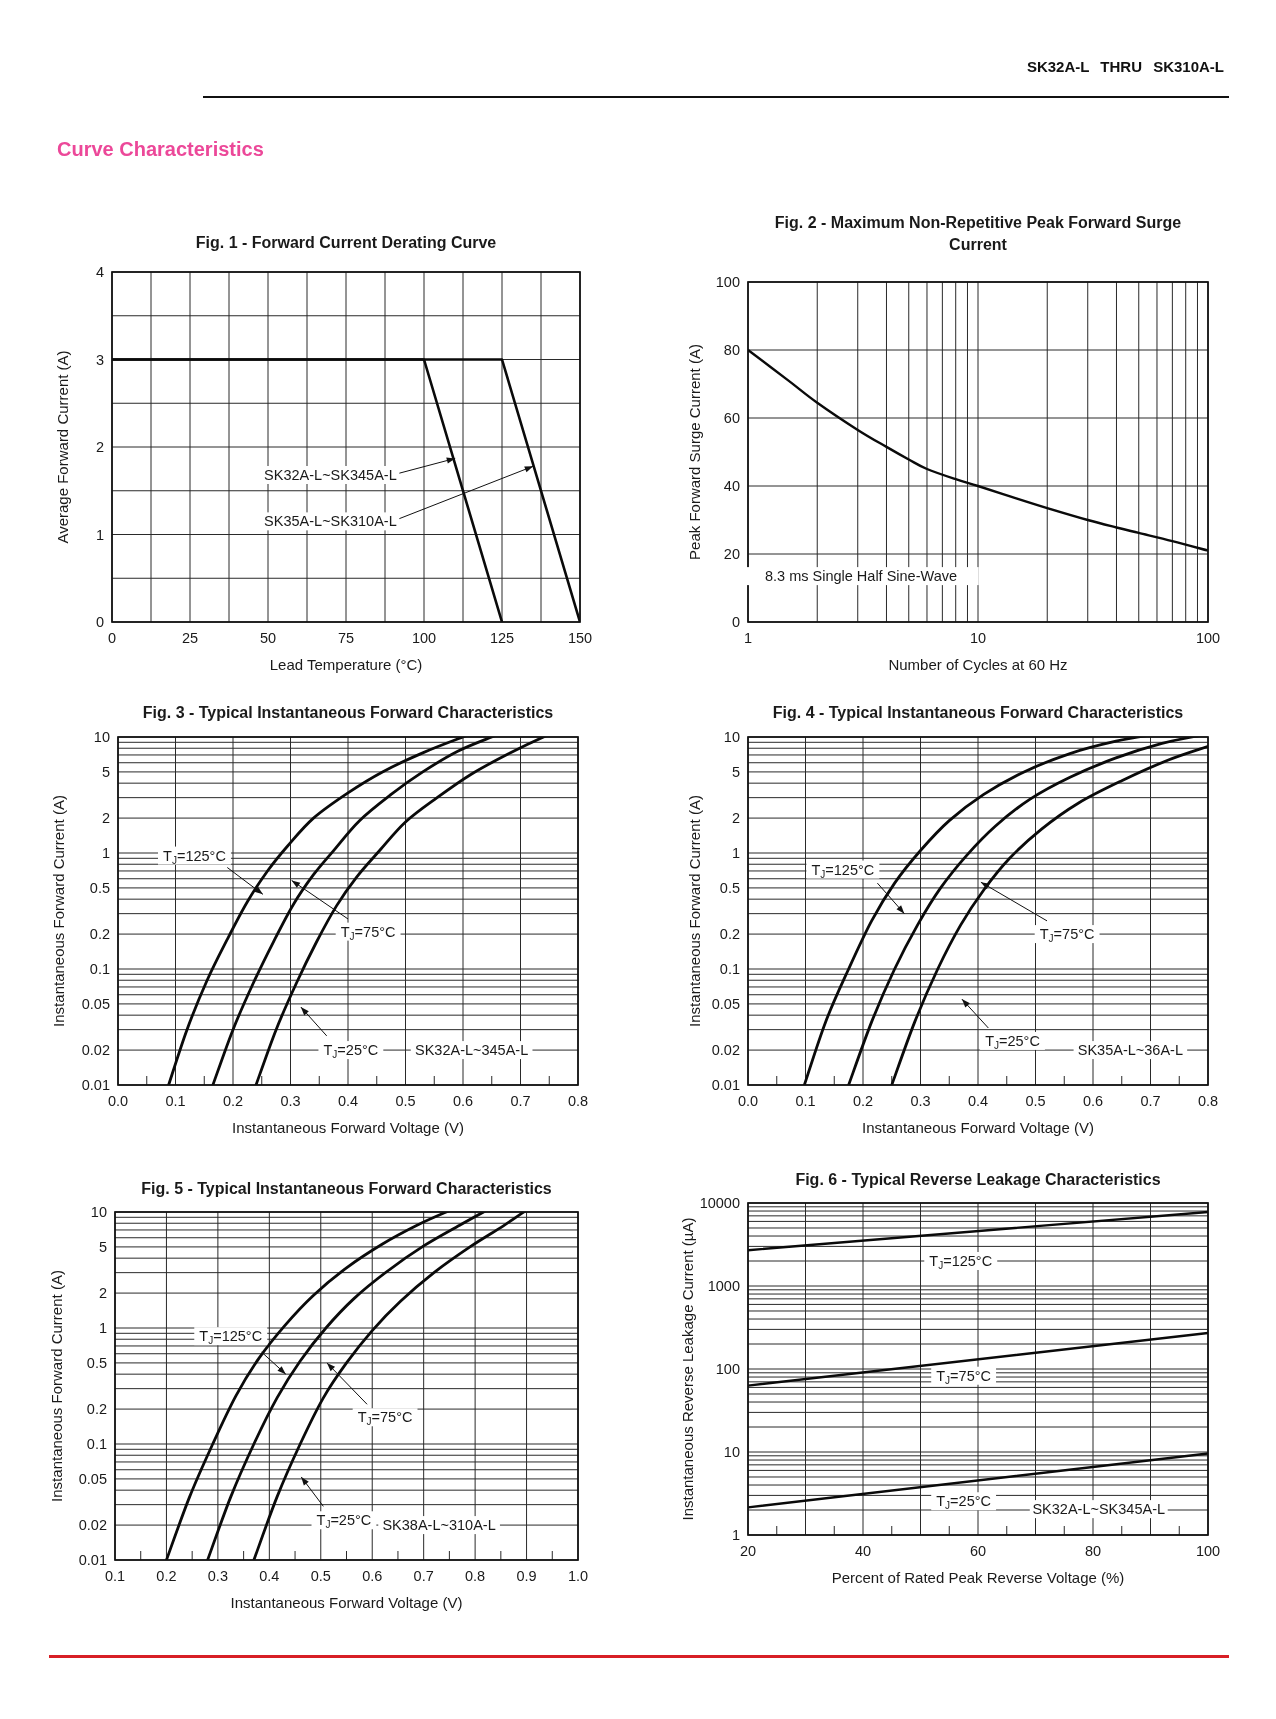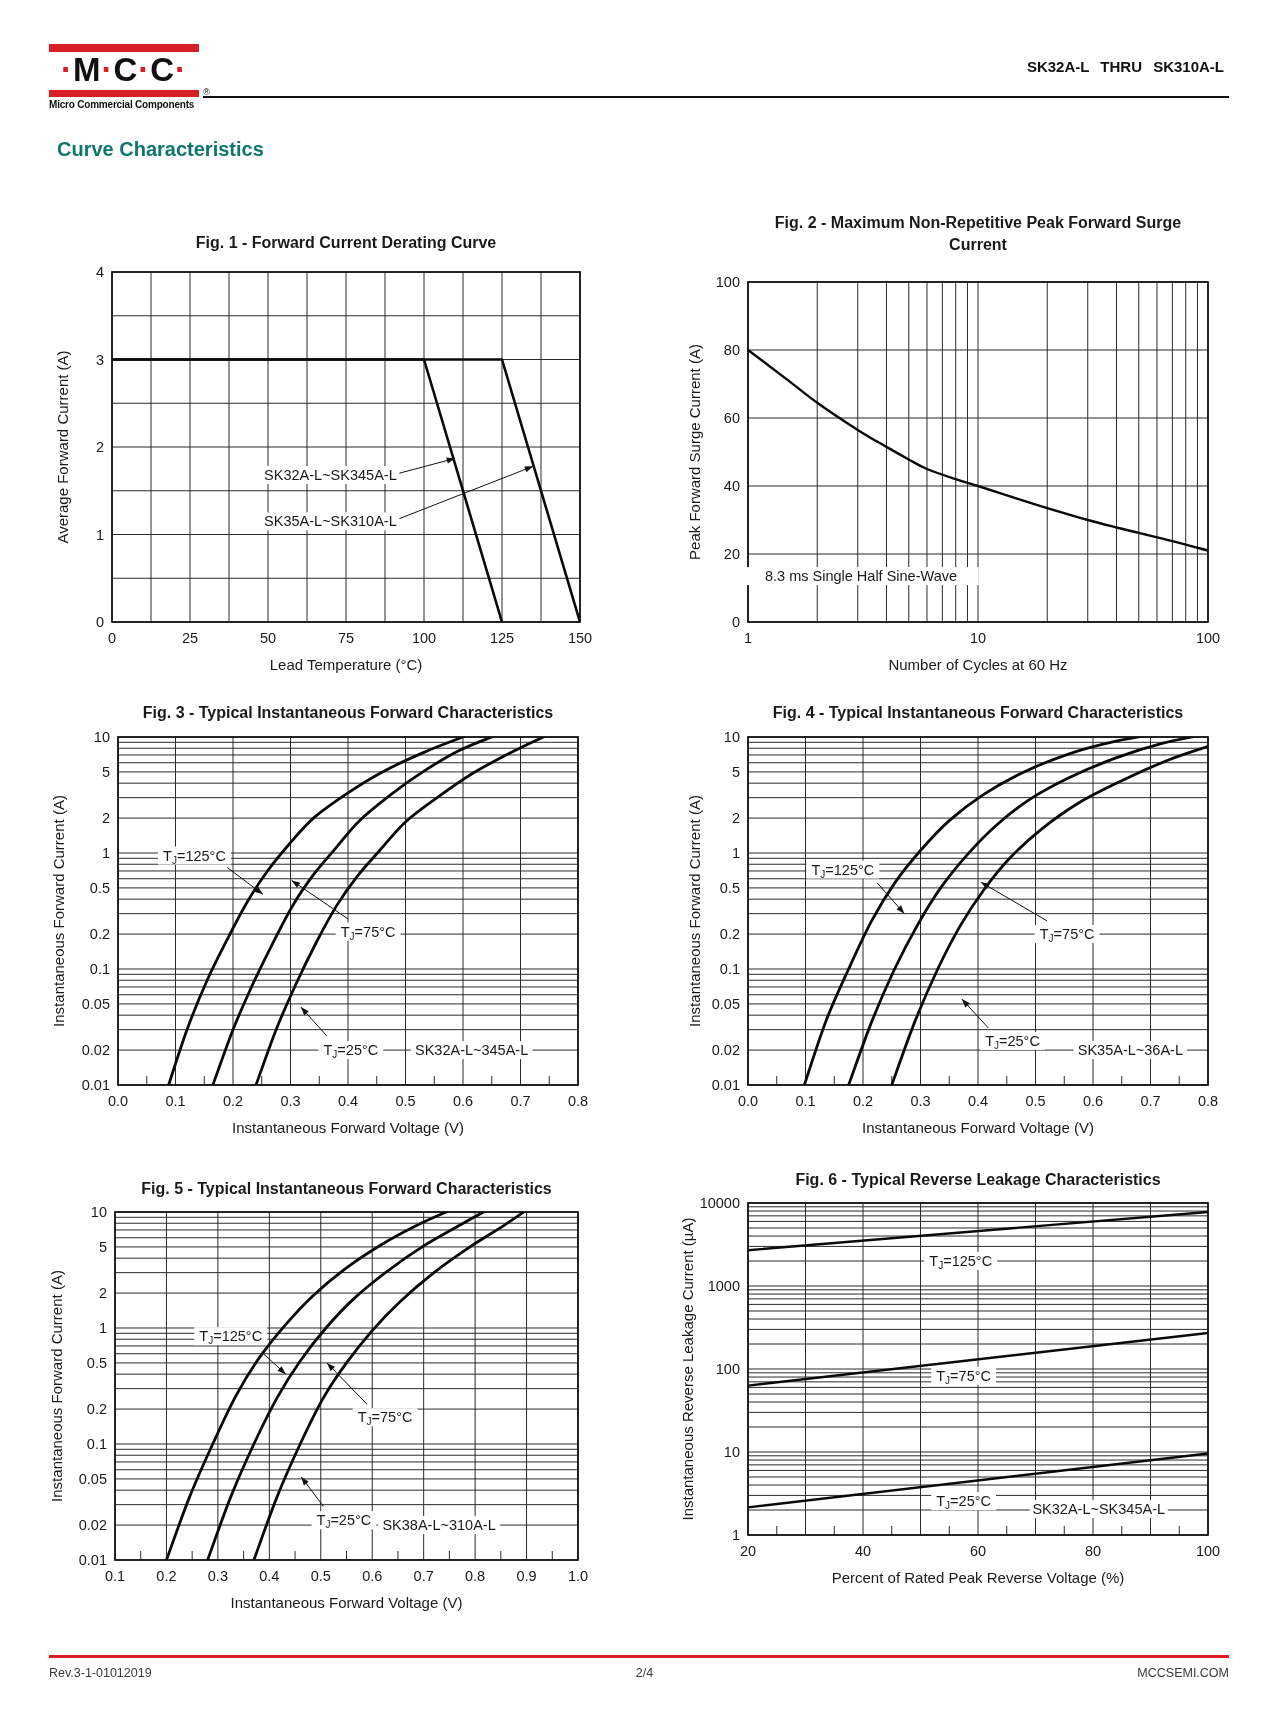--- a/index.html
+++ b/index.html
@@ -8,42 +8,34 @@
   
   .logo{position:absolute;left:49px;top:44px;width:150px;}
   .logo-bar{height:8px;background:#d81f26;}
   .logo-bar.bottom{height:7px;margin-top:2px;position:relative;}
   .logo-brand{font-weight:bold;font-size:33px;line-height:36px;text-align:center;letter-spacing:1px;color:#111;}
   .logo-brand .dot{color:#d81f26;}
   .reg{position:absolute;right:-11px;top:-3px;font-size:9px;color:#111;font-weight:normal;}
   .logo-tagline{margin-top:2px;font-size:10px;font-weight:bold;letter-spacing:-0.2px;white-space:nowrap;color:#111;}
   .part-range{position:absolute;right:52px;top:58px;font-size:15px;font-weight:bold;word-spacing:7px;color:#111;}
   .header-rule{position:absolute;left:203px;top:96px;width:1026px;height:2px;background:#111;}
-  .section-title{position:absolute;left:57px;top:138px;margin:0;font-size:20px;font-weight:bold;color:#0f766e;}
+  .section-title{position:absolute;left:57px;top:138px;margin:0;font-size:20px;font-weight:bold;color:#ec4899;}
   
   #charts{position:absolute;left:0;top:0;}
   #charts text{font-family:"Liberation Sans", sans-serif;fill:#1a1a1a;}
   
   .footer-rule{position:absolute;left:49px;top:1655px;width:1180px;height:3px;background:#d81f26;}
   .footer{position:absolute;left:49px;top:1666px;width:1180px;display:flex;justify-content:space-between;
           font-size:12.5px;color:#3a3a3a;}
 </style>
 </head>
 <body>
 
 <div class="page">
 
-  <div class="logo">
-    <div class="logo-bar top"></div>
-    <div class="logo-brand" id="logo-brand"><span class="dot">·</span><span>M</span><span class="dot">·</span><span>C</span><span class="dot">·</span><span>C</span><span class="dot">·</span></div>
-    <div class="logo-bar bottom">
-      <span class="reg">®</span>
-    </div>
-    <div class="logo-tagline">Micro Commercial Components</div>
-  </div>
 
   <div class="part-range">SK32A-L THRU SK310A-L</div>
   <div class="header-rule"></div>
 
   <h1 class="section-title">Curve Characteristics</h1>
 
   <svg id="charts" width="1276" height="1719" viewBox="0 0 1276 1719">
       <g>
         <text x="346" y="248" font-size="16" font-weight="bold" text-anchor="middle">Fig. 1 - Forward Current Derating Curve</text>
         <g stroke="#2a2a2a" stroke-width="1">
@@ -571,18 +563,13 @@
         <text x="740" y="1208" font-size="14.5" text-anchor="end">10000</text>
         <text x="740" y="1291" font-size="14.5" text-anchor="end">1000</text>
         <text x="740" y="1374" font-size="14.5" text-anchor="end">100</text>
         <text x="740" y="1457" font-size="14.5" text-anchor="end">10</text>
         <text x="740" y="1540" font-size="14.5" text-anchor="end">1</text>
         <text x="693" y="1369" font-size="15" text-anchor="middle" transform="rotate(-90 693 1369)">Instantaneous Reverse Leakage Current (µA)</text>
       </g>
     </svg>
 
   <div class="footer-rule"></div>
-  <div class="footer">
-    <span>Rev.3-1-01012019</span>
-    <span>2/4</span>
-    <span>MCCSEMI.COM</span>
-  </div>
 </div>
 
 </body></html>

